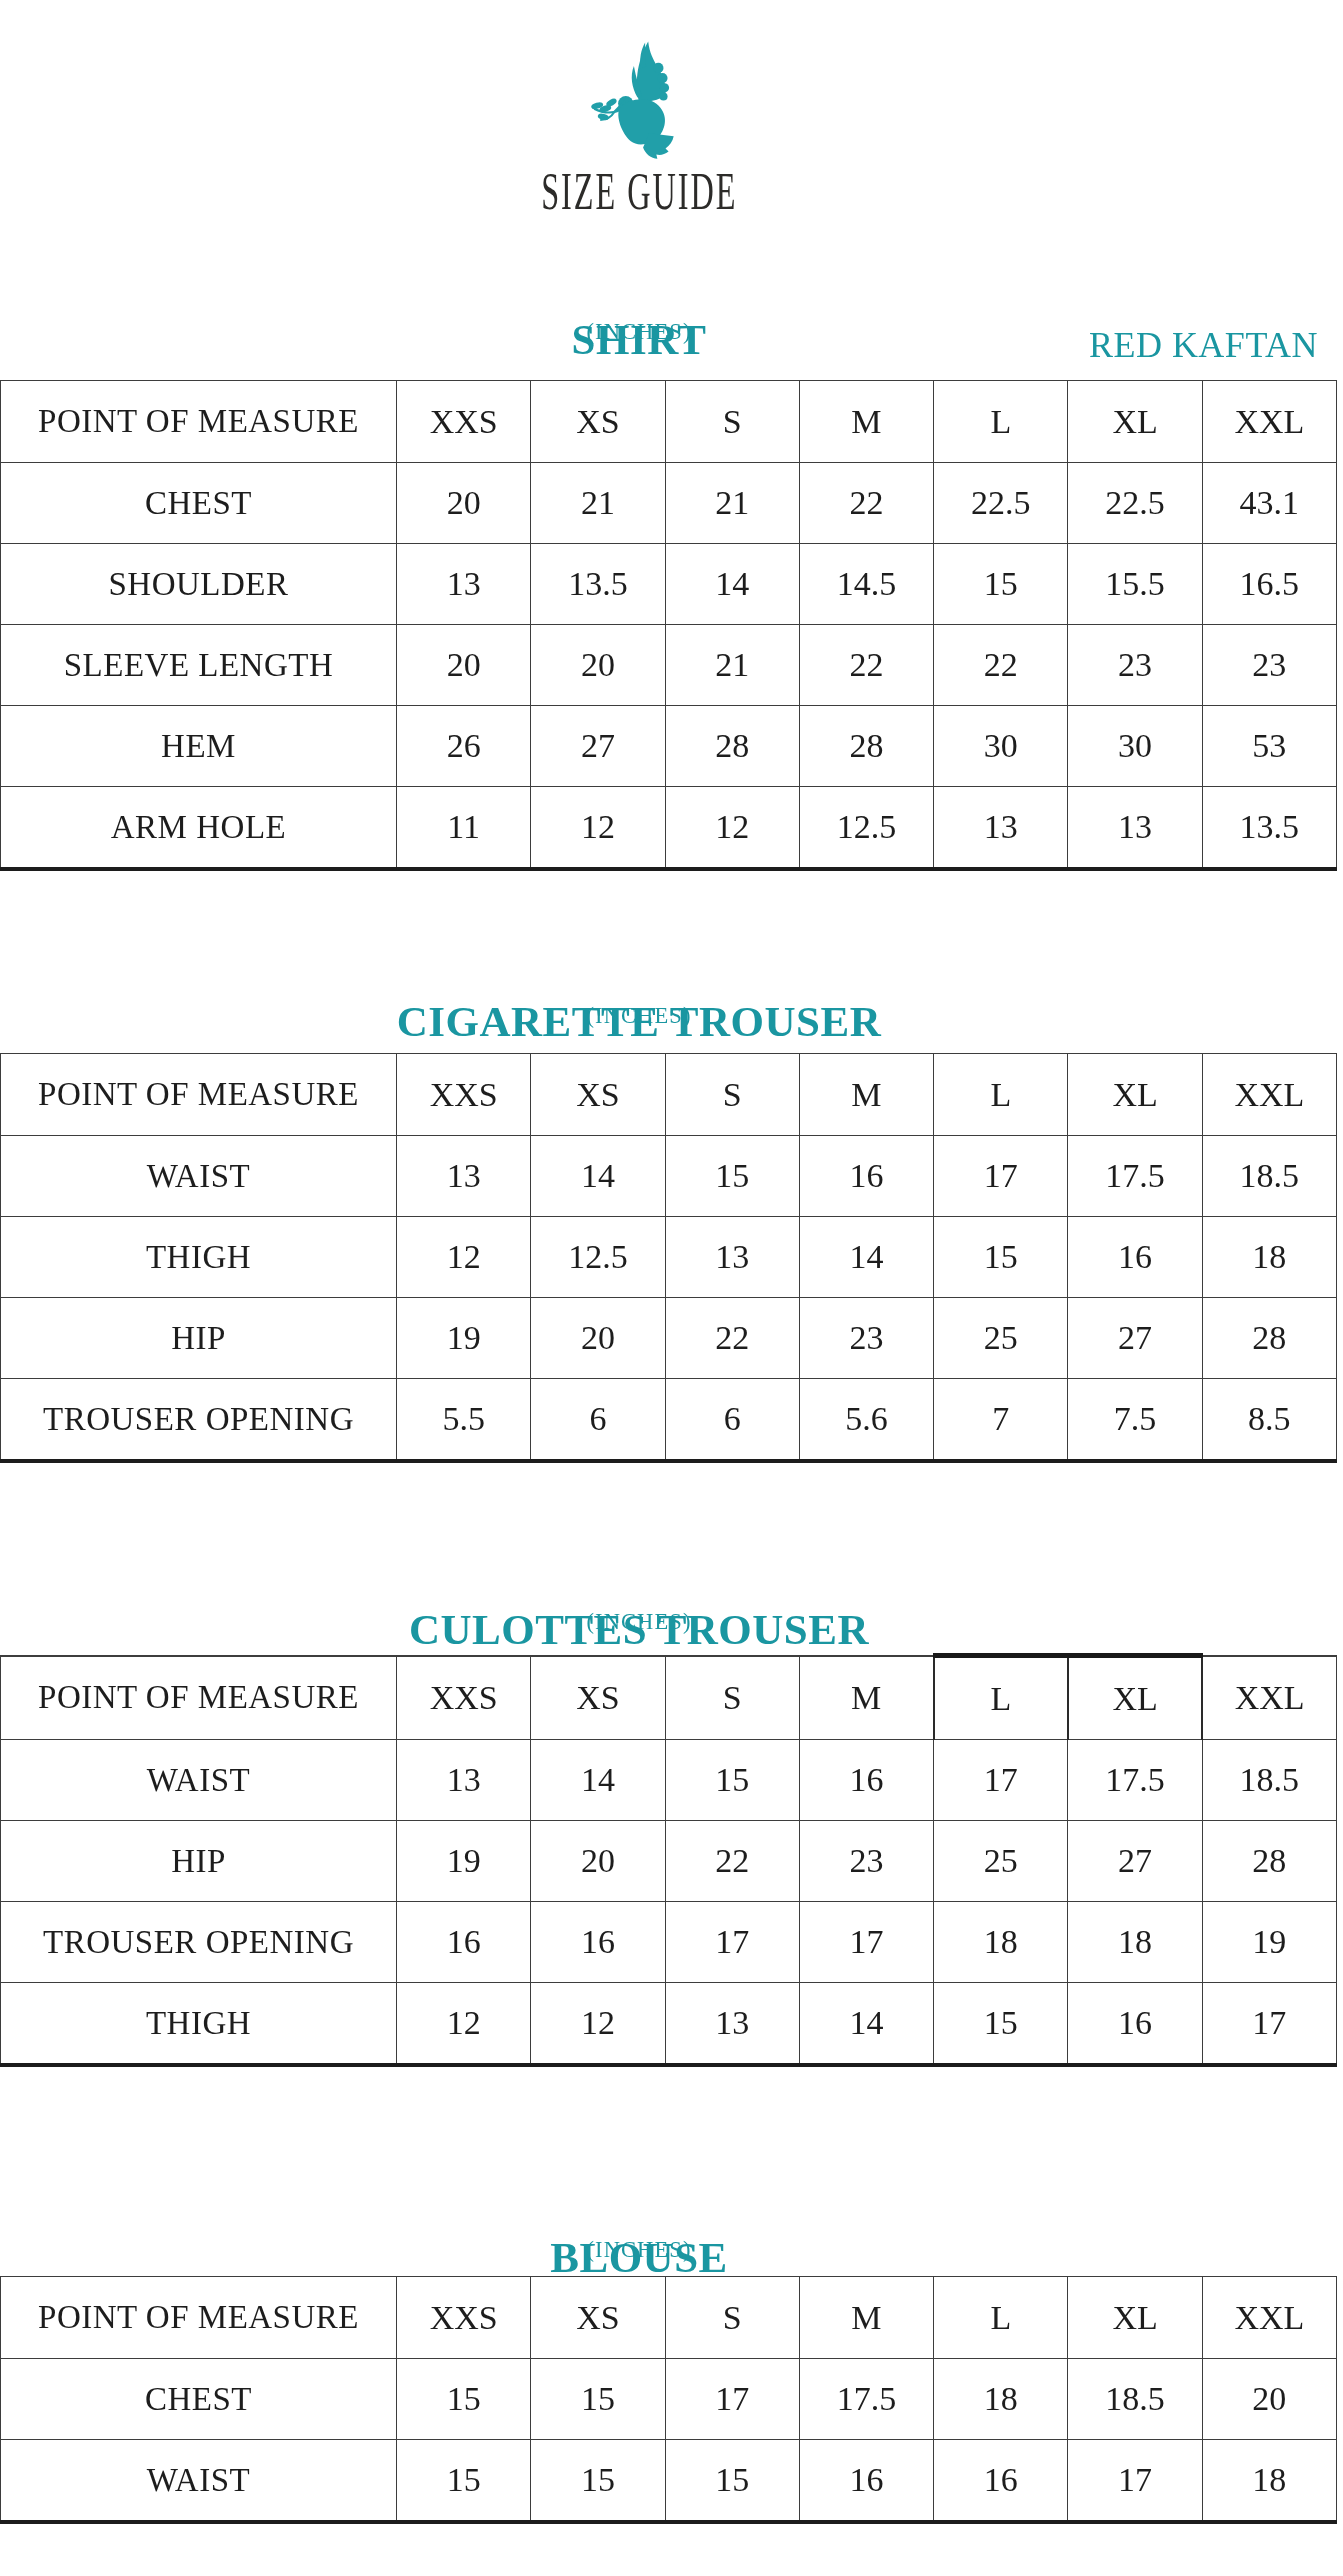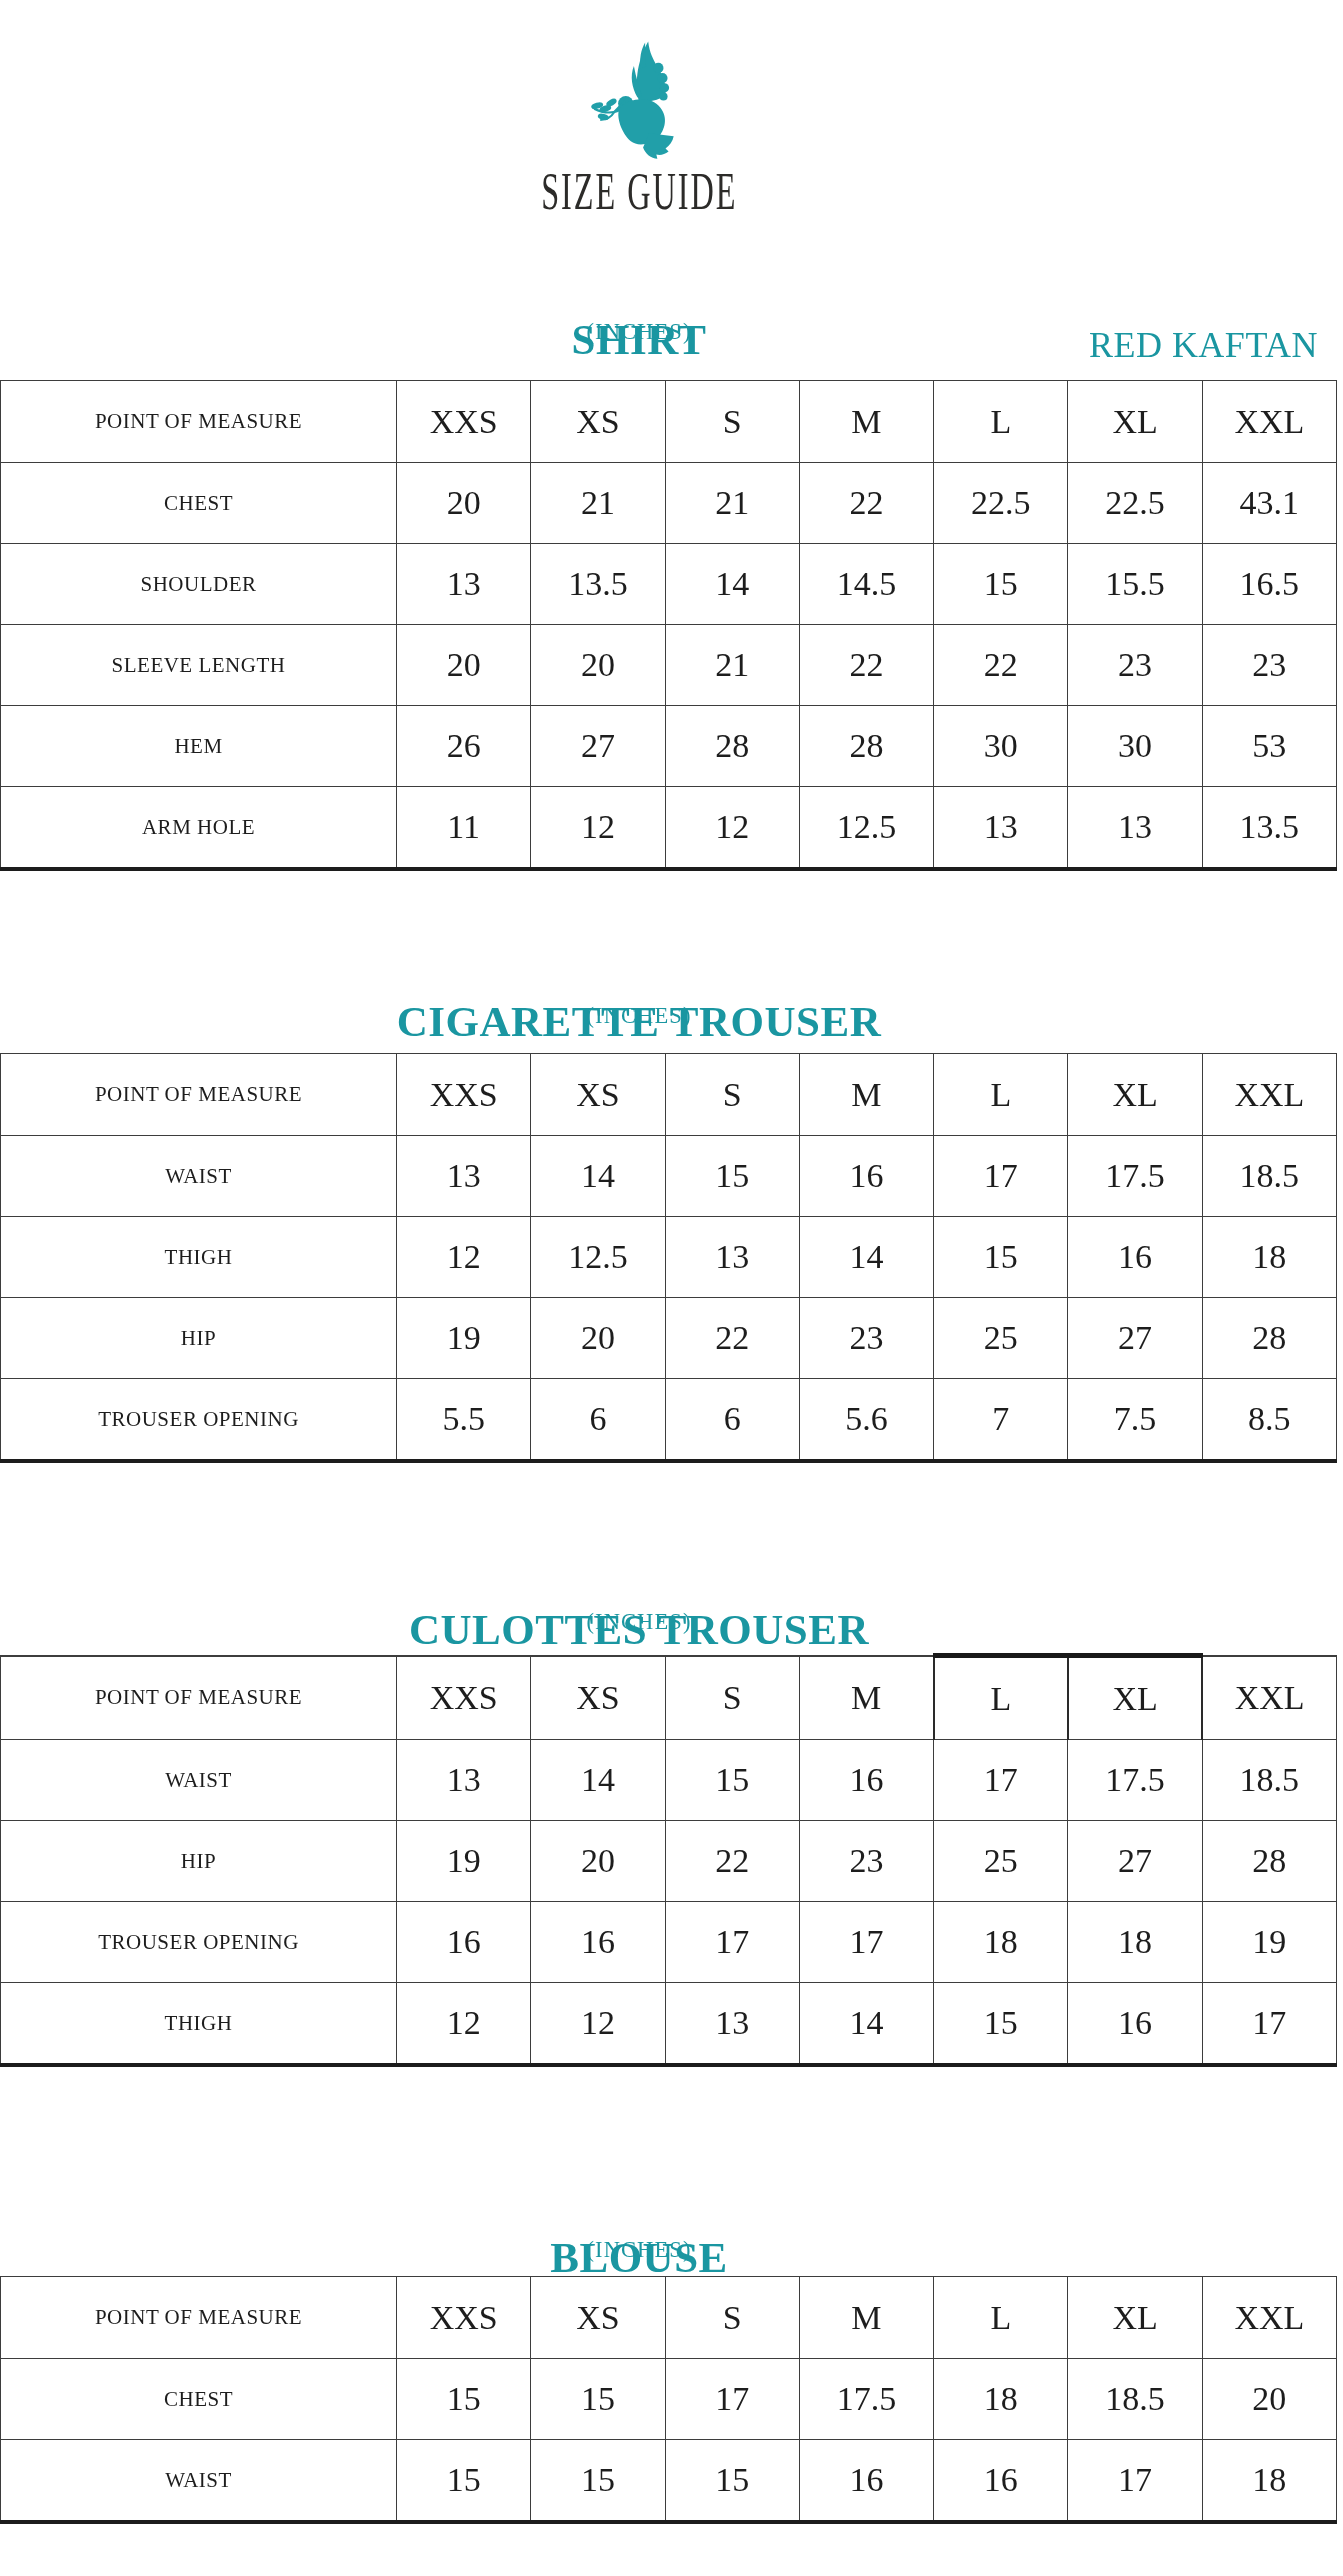--- a/index.html
+++ b/index.html
@@ -75,21 +75,21 @@
     border:1.6px solid var(--line);
   }
   .tbl td{
     border:1.6px solid var(--line);
     text-align:center;
     vertical-align:middle;
     font-size:34px;
     padding:0;
     overflow:hidden;
   }
-  .tbl td:first-child{width:395px;font-size:21px;letter-spacing:0.5px;}
+  .tbl td:first-child{width:395px;font-size:33px;letter-spacing:0.5px;}
   .tbl thead td{height:81px;}
   .tbl tbody td{height:80px;}
   .tbl tbody tr:last-child td{border-bottom:4.8px solid var(--heavy);}
   
   .tbl.culottes thead td{border-top-width:2.7px;}
   .tbl thead td.hl{
     border-top:5.9px solid #191919;
     border-left:2.1px solid #2a2a2a;
     border-right:2.1px solid #2a2a2a;
   }

